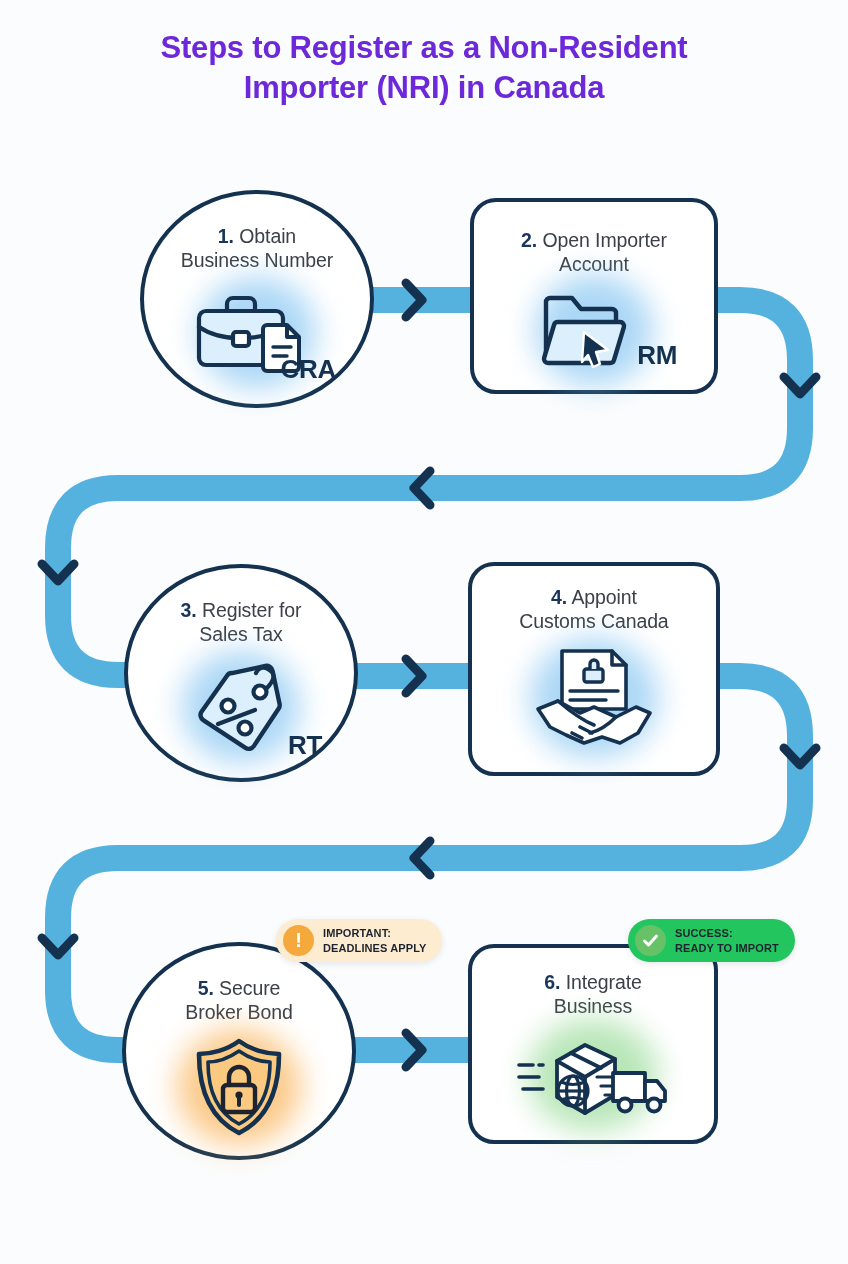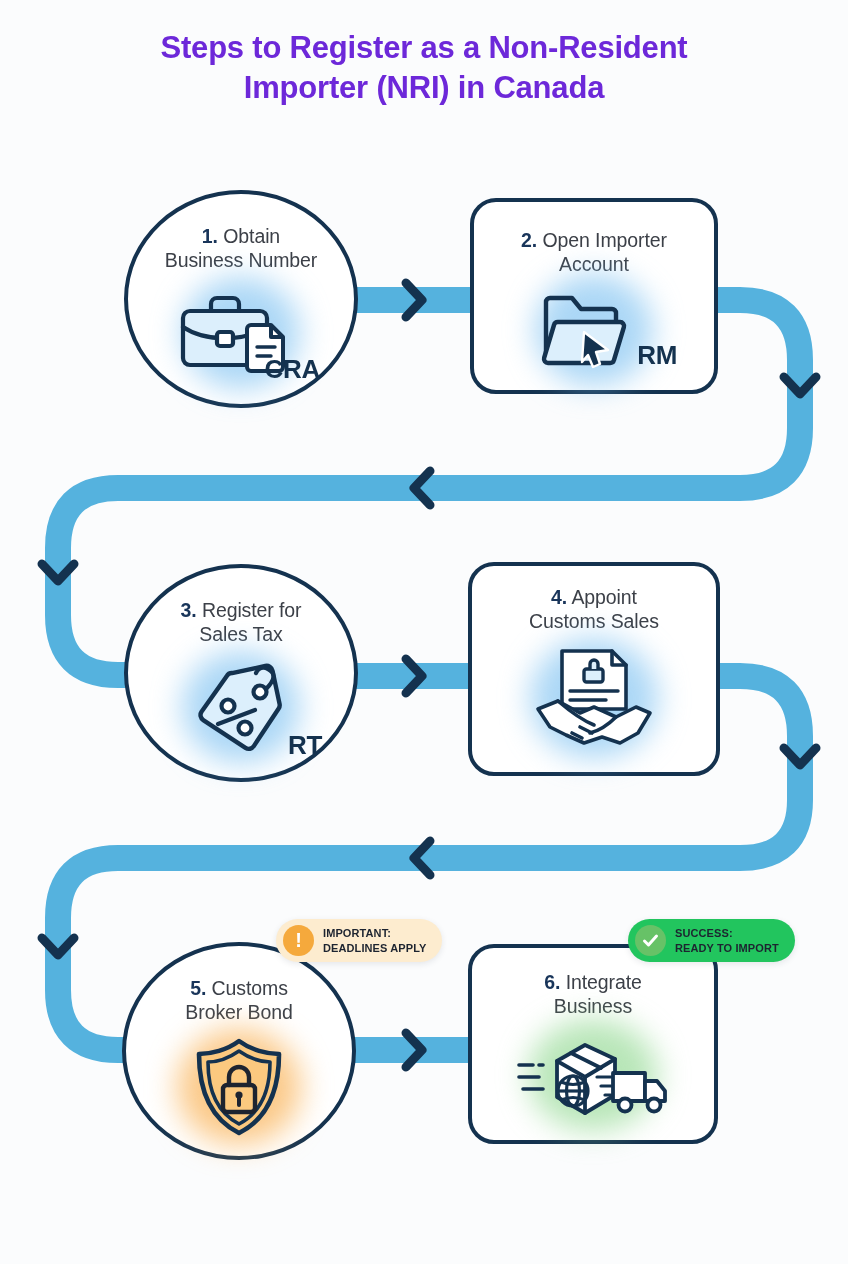--- a/index.html
+++ b/index.html
@@ -69,21 +69,21 @@
   .glow.orange{background:rgba(250,178,86,0.70);}
   .glow.green{background:rgba(140,214,140,0.62);}
   .icon-svg{position:relative;z-index:1;}
   .code-tag{
     position:absolute;z-index:2;
     font-size:26px;font-weight:bold;color:#14324f;
     letter-spacing:-0.3px;
   }
 
   
-  #node1{left:124px;top:190px;width:234px;height:218px;justify-content:flex-start;padding-top:30px;}
+  #node1{left:140px;top:190px;width:234px;height:218px;justify-content:flex-start;padding-top:30px;}
   #node2{left:470px;top:198px;width:248px;height:196px;justify-content:flex-start;padding-top:26px;}
   #node3{left:124px;top:564px;width:234px;height:218px;justify-content:flex-start;padding-top:30px;}
   #node4{left:468px;top:562px;width:252px;height:214px;justify-content:flex-start;padding-top:19px;}
   #node5{left:122px;top:942px;width:234px;height:218px;justify-content:flex-start;padding-top:30px;}
   #node6{left:468px;top:944px;width:250px;height:200px;justify-content:flex-start;padding-top:22px;}
 
   
   .badge{
     position:absolute;
     display:flex;align-items:center;
@@ -223,21 +223,21 @@
         </g>
       </svg>
       <span class="code-tag" style="right:-6px;bottom:-8px;">RT</span>
     </div>
   </div>
 
   <div class="node rounded" id="node4">
     <div class="node-title">
       <span class="num">4.</span>
       <span>Appoint</span><br>
-      <span>Customs Sales</span>
+      <span>Customs Canada</span>
     </div>
     <div class="icon-wrap" style="margin-top:12px;width:160px;height:104px;">
       <div class="glow blue" style="width:128px;height:120px;"></div>
       <svg class="icon-svg" width="124" height="102" viewBox="0 0 124 102">
         <g fill="#ffffff" stroke="#14324f" stroke-width="3.6" stroke-linejoin="round" stroke-linecap="round">
           <path d="M30 4 h50 l14 14 v44 h-64 z"></path>
           <path d="M80 4 v14 h14" fill="none"></path>
         </g>
         <g fill="#dceffc" stroke="#14324f" stroke-width="3.4" stroke-linejoin="round">
           <rect x="52" y="22" width="19" height="13" rx="2.5"></rect>
@@ -254,21 +254,21 @@
           <path d="M40 86 L 50 91"></path>
           <path d="M84 70 C 74 80 66 84 58 86"></path>
         </g>
       </svg>
     </div>
   </div>
 
   <div class="node circle" id="node5">
     <div class="node-title">
       <span class="num">5.</span>
-      <span>Customs</span><br>
+      <span>Secure</span><br>
       <span>Broker Bond</span>
     </div>
     <div class="icon-wrap" style="margin-top:12px;width:150px;height:100px;">
       <div class="glow orange" style="width:124px;height:116px;"></div>
       <svg class="icon-svg" width="96" height="100" viewBox="0 0 96 100">
         <path d="M48 4 C 36 13 20 17 8 17 C 8 54 20 82 48 96 C 76 82 88 54 88 17 C 76 17 60 13 48 4 Z" fill="#fbc97f" stroke="#14324f" stroke-width="4.6" stroke-linejoin="round"></path>
         <path d="M48 14 C 38 21 26 25 17 25 C 17 54 27 76 48 87 C 69 76 79 54 79 25 C 70 25 58 21 48 14 Z" fill="none" stroke="#14324f" stroke-width="3.6" stroke-linejoin="round"></path>
         <g fill="#fbc97f" stroke="#1d2430" stroke-width="4.4" stroke-linejoin="round" stroke-linecap="round">
           <rect x="32" y="48" width="32" height="27" rx="4"></rect>
           <path d="M38 48 v-8 a10 10 0 0 1 20 0 v8" fill="none"></path>

